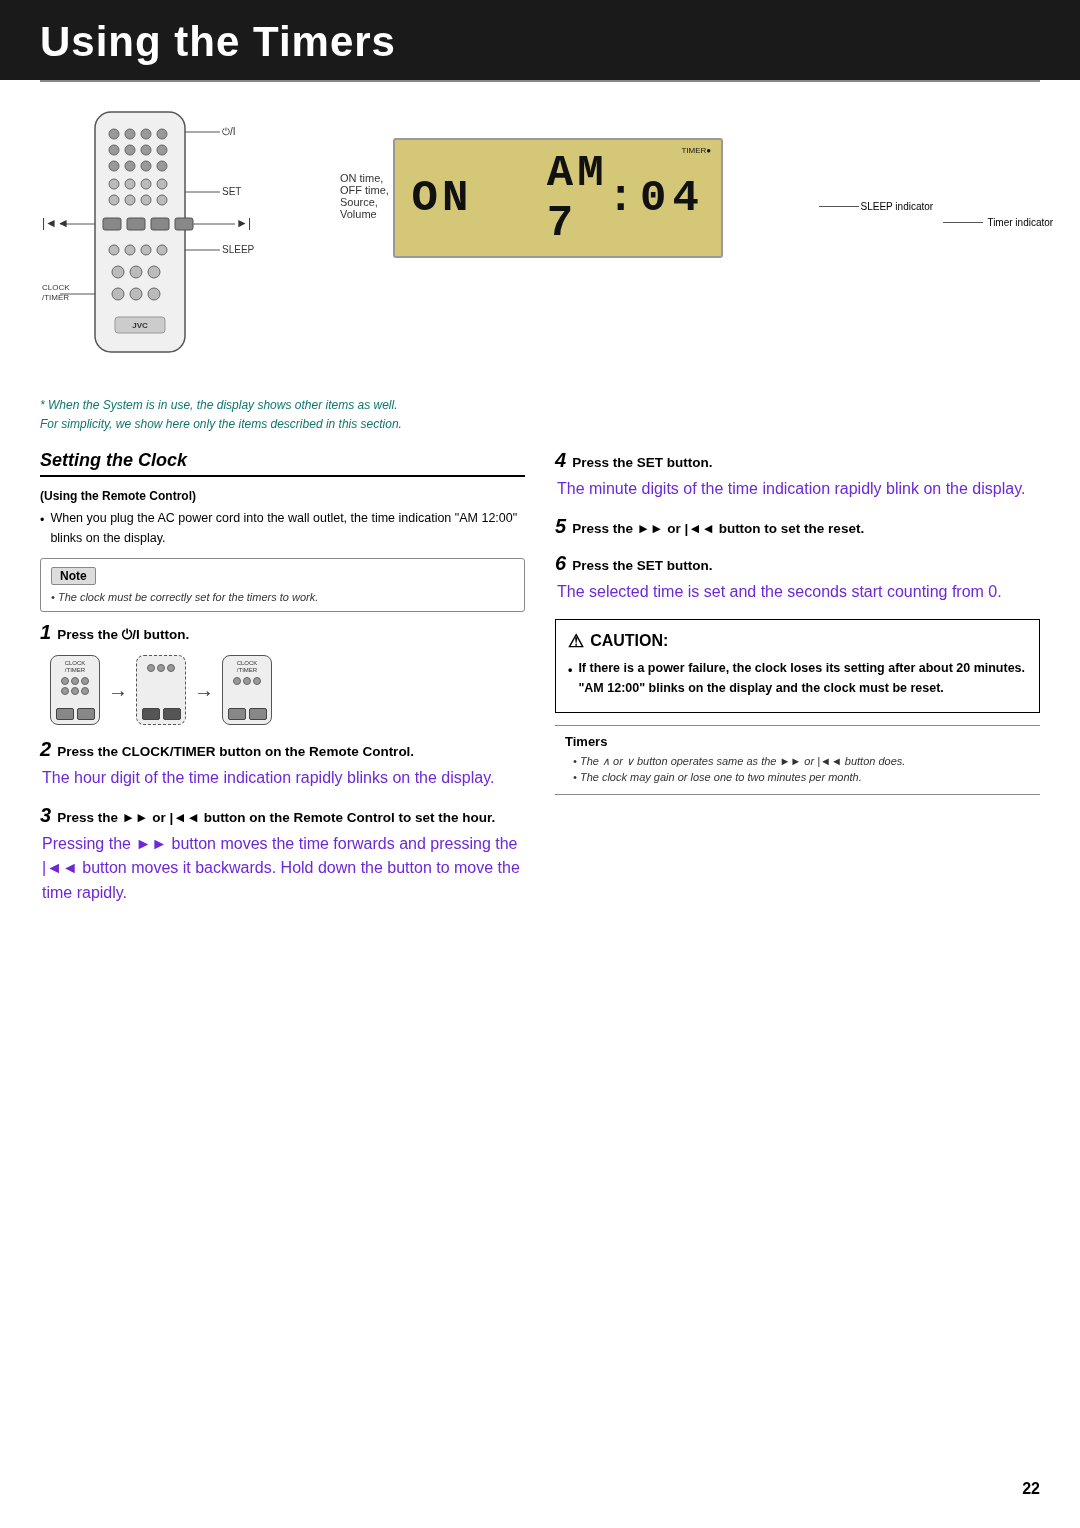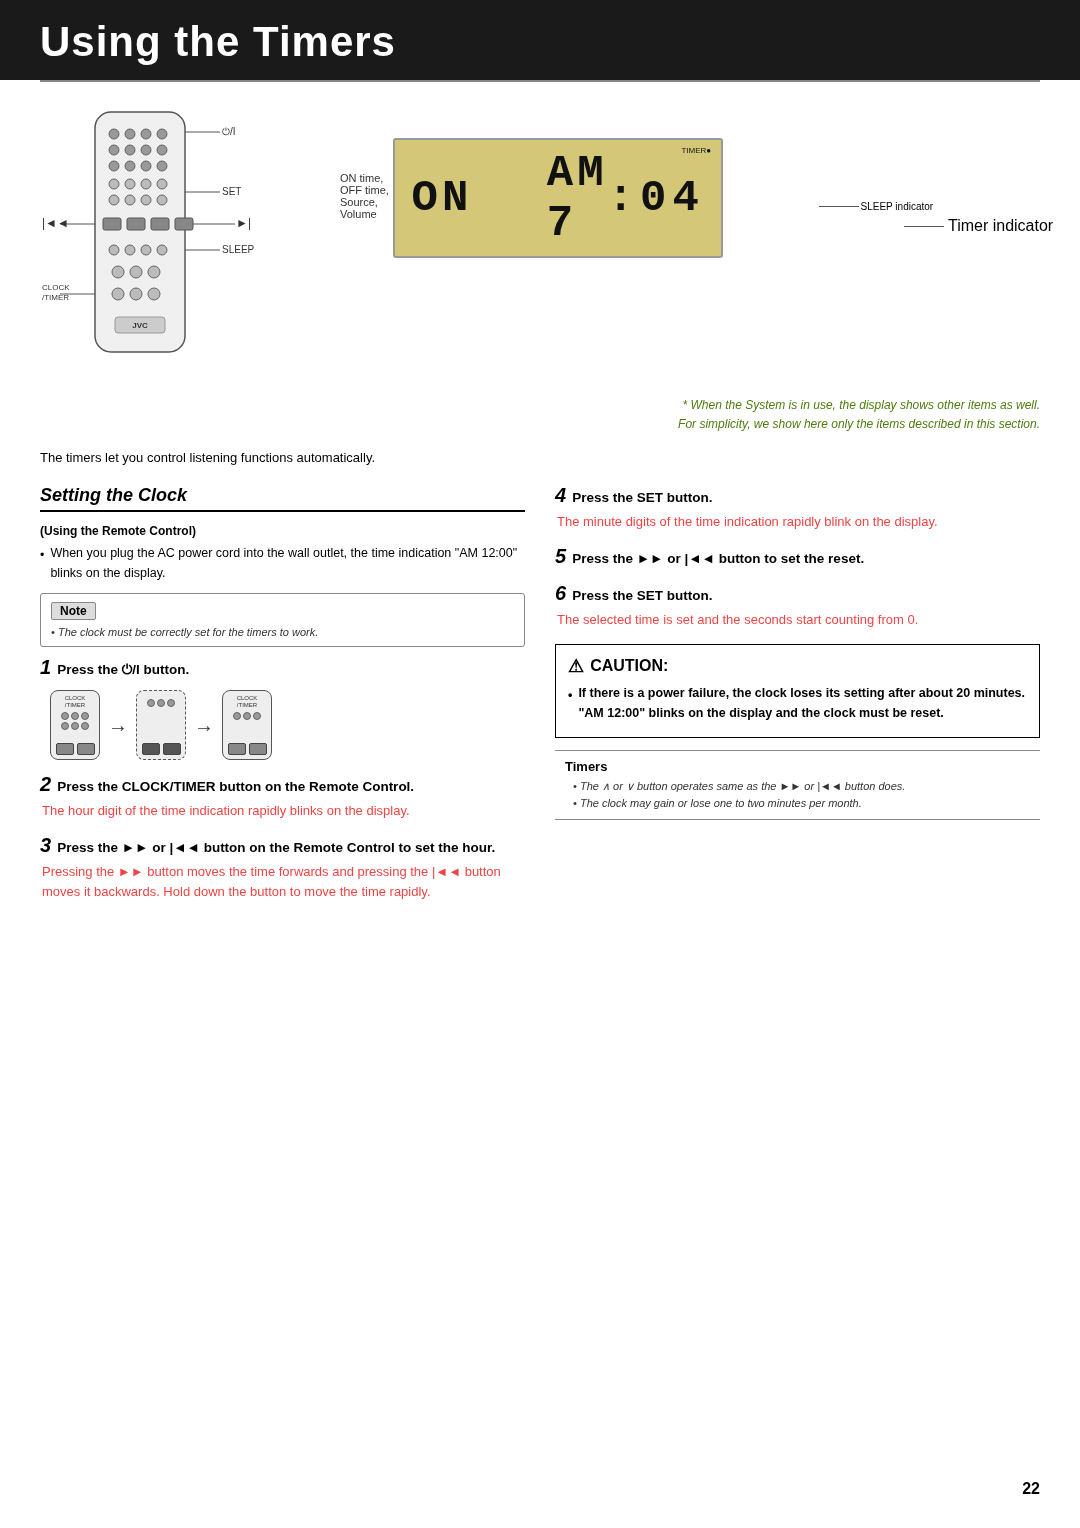--- a/index.html
+++ b/index.html
@@ -44,24 +44,24 @@
       gap: 60px;
       margin-bottom: 14px;
     }
 
     .indicator-label {
       font-size: 10px;
     }
 
     
     .caption-text {
-      text-align: right;
+      text-align: left;
       font-style: italic;
       font-size: 12px;
-      color: #4d7c0f;
+      color: #0f766e;
       margin-bottom: 16px;
       line-height: 1.6;
     }
 
     
     .intro-text {
       font-size: 13px;
       margin-bottom: 20px;
       color: #000;
     }
@@ -152,23 +152,23 @@
       font-weight: bold;
       font-style: italic;
       line-height: 1;
     }
     .step-text {
       font-size: 13.5px;
       font-weight: bold;
       line-height: 1.4;
     }
     .step-body {
-      font-size: 13px;
+      font-size: 16px;
       line-height: 1.55;
-      color: #ef4444;
+      color: #6d28d9;
       padding-left: 2px;
     }
 
     
     .bullet-item {
       display: flex;
       gap: 6px;
       font-size: 12.5px;
       line-height: 1.55;
       margin-bottom: 4px;
@@ -420,32 +420,31 @@
 
       <div class="indicator-row" style="position:relative; min-width:330px; margin-top:6px;">
 
         <div style="position:absolute; right:120px; top:0; display:flex; align-items:center; ">
           <div style="width:40px; height:1px; background:#555; margin-right:2px;"></div>
           <span class="indicator-label" style="font-size:10px;">SLEEP indicator</span>
         </div>
 
         <div style="position:absolute; right:0; top:16px; display:flex; align-items:center; gap:4px;">
           <div style="width:40px; height:1px; background:#555;"></div>
-          <span class="indicator-label" style="font-size:16px;">Timer indicator</span>
+          <span class="indicator-label" style="font-size:10px;">Timer indicator</span>
         </div>
       </div>
     </div>
   </div>
 
   <div class="caption-text">
     <div>* When the System is in use, the display shows other items as well.</div>
     <div>For simplicity, we show here only the items described in this section.</div>
   </div>
 
-  <p class="intro-text">The timers let you control listening functions automatically.</p>
 
   <div class="two-col">
 
     <div class="left-col">
       <div class="section-title">Setting the Clock</div>
 
       <div class="subsection-label">(<span>Using the Remote Control</span>)</div>
 
       <div class="bullet-item">
         <span class="bullet-dot">•</span>

